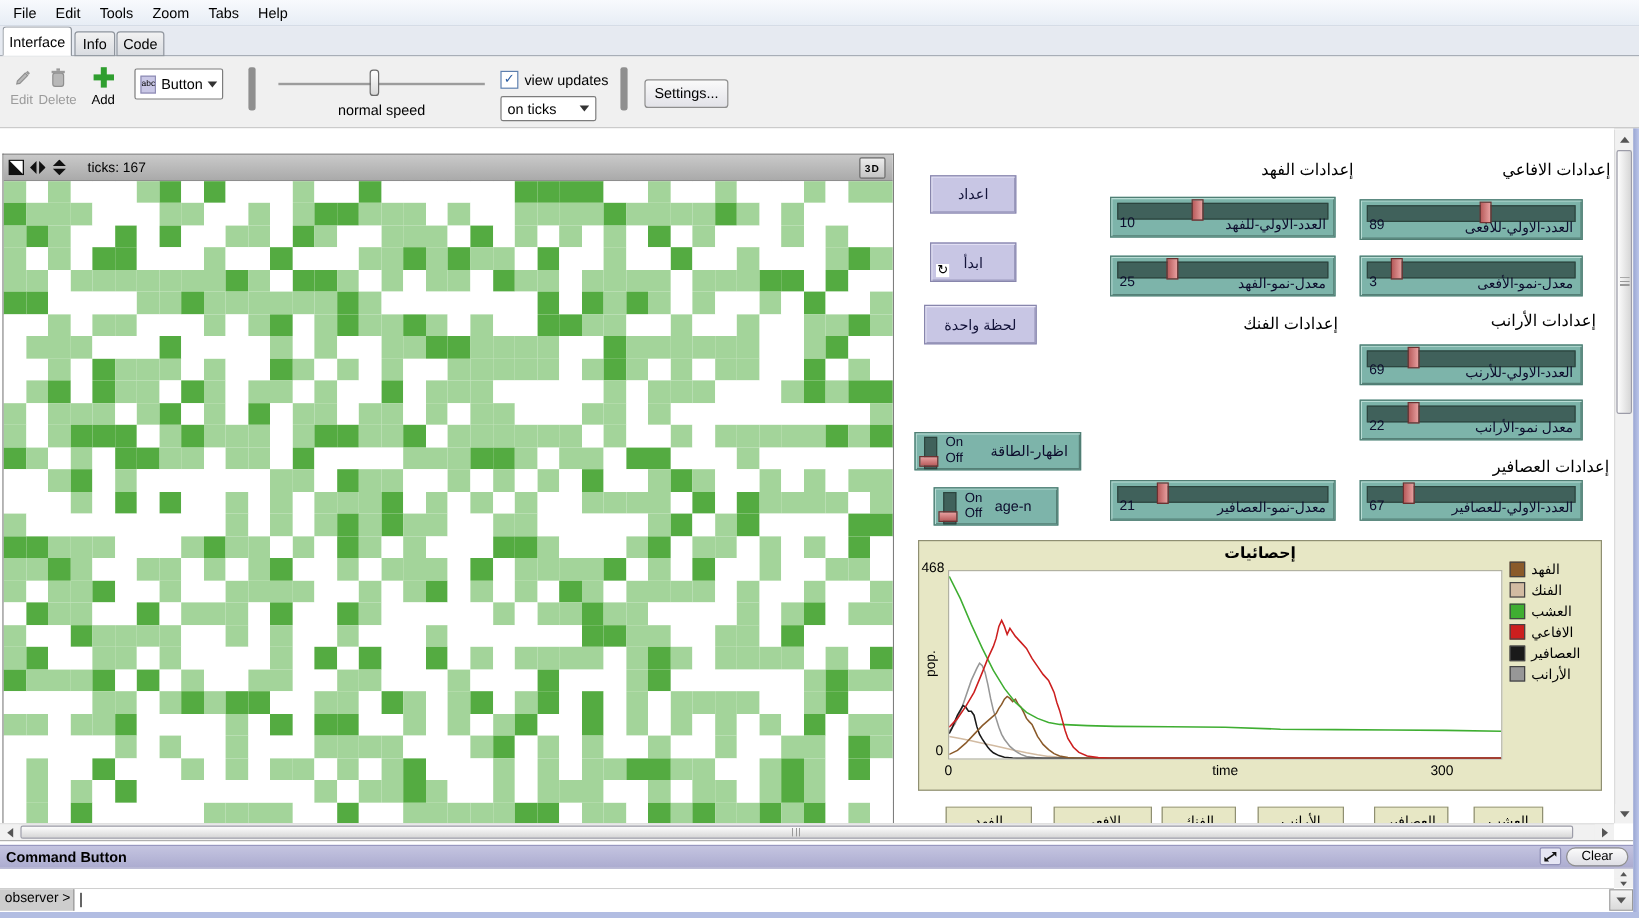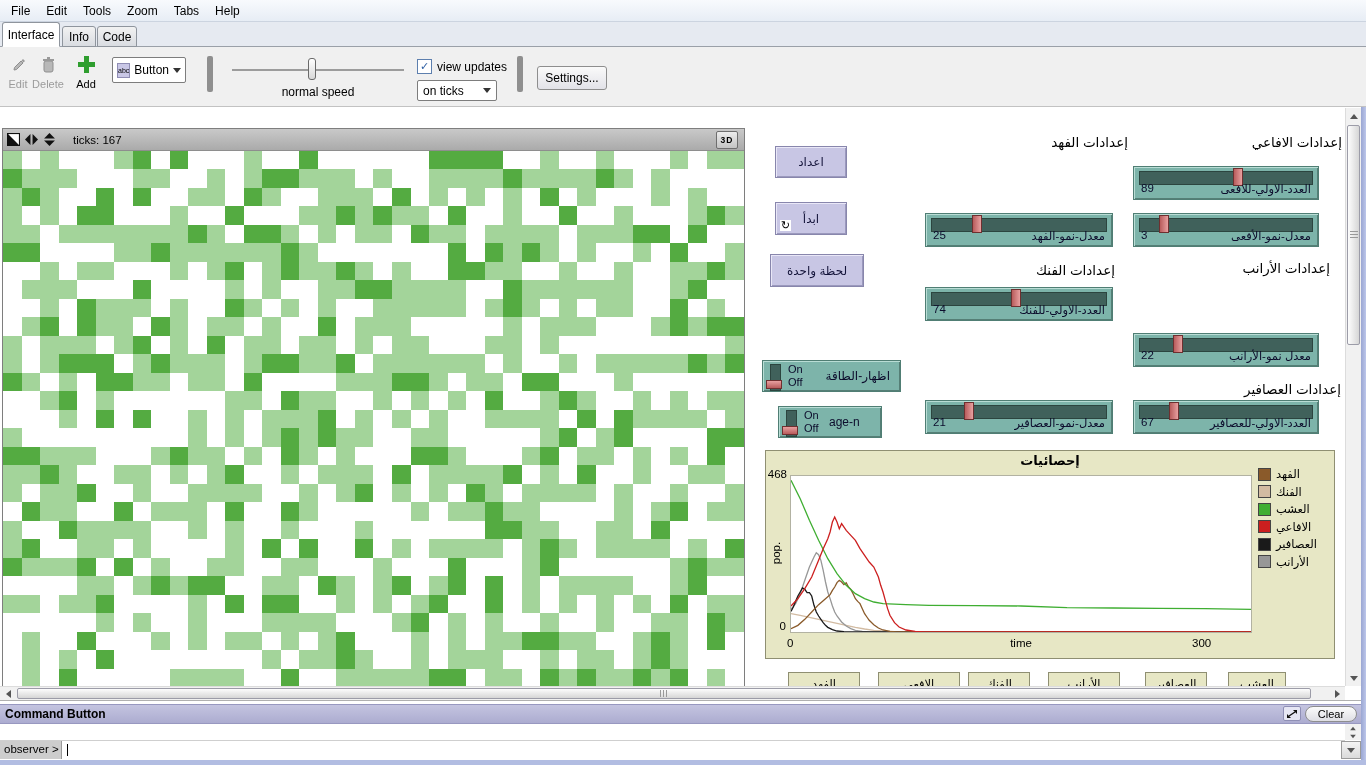--- a/index.html
+++ b/index.html
@@ -1433,20 +1433,29 @@
     <div class="sw-onoff"><span>On</span><br><span>Off</span></div>
     <span class="sw-name ltrpos">age-n</span>
   </div>
 
   <div class="sec-title" style="left:925px;top:134px;width:203px;">إعدادات الفهد</div>
   <div class="sec-title" style="left:1133px;top:134px;width:209px;">إعدادات الافاعي</div>
   <div class="sec-title" style="left:925px;top:262px;width:190px;">إعدادات الفنك</div>
   <div class="sec-title" style="left:1133px;top:260px;width:197px;">إعدادات الأرانب</div>
   <div class="sec-title" style="left:1133px;top:381px;width:208px;">إعدادات العصافير</div>
 
+  <div class="nl-slider nl-teal" style="left:925px;top:164px;width:188px;">
+    <div class="sl-channel">
+        <div class="sl-handle" style="left: calc(38% - 5px);"></div>
+      </div>
+    <div class="sl-row">
+        <span>10</span>
+        <span class="rtl">العدد-الاولي-للفهد</span>
+      </div>
+  </div>
   <div class="nl-slider nl-teal" style="left:925px;top:213px;width:188px;">
     <div class="sl-channel">
         <div class="sl-handle" style="left: calc(26% - 5px);"></div>
       </div>
     <div class="sl-row">
         <span>25</span>
         <span class="rtl">معدل-نمو-الفهد</span>
       </div>
   </div>
   <div class="nl-slider nl-teal" style="left:1133px;top:166px;width:186px;">
@@ -1460,27 +1469,27 @@
   </div>
   <div class="nl-slider nl-teal" style="left:1133px;top:213px;width:186px;">
     <div class="sl-channel">
         <div class="sl-handle" style="left: calc(14% - 5px);"></div>
       </div>
     <div class="sl-row">
         <span>3</span>
         <span class="rtl">معدل-نمو-الأفعى</span>
       </div>
   </div>
-  <div class="nl-slider nl-teal" style="left:925px;top:287px;width:188px;">
+  <div class="nl-slider nl-teal" style="left:1133px;top:287px;width:186px;">
     <div class="sl-channel">
-        <div class="sl-handle" style="left: calc(48% - 5px);"></div>
+        <div class="sl-handle" style="left: calc(22% - 5px);"></div>
       </div>
     <div class="sl-row">
-        <span>74</span>
-        <span class="rtl">العدد-الاولي-للفنك</span>
+        <span>69</span>
+        <span class="rtl">العدد-الاولي-للأرنب</span>
       </div>
   </div>
   <div class="nl-slider nl-teal" style="left:1133px;top:333px;width:186px;">
     <div class="sl-channel">
         <div class="sl-handle" style="left: calc(22% - 5px);"></div>
       </div>
     <div class="sl-row">
         <span>22</span>
         <span class="rtl">معدل نمو-الأرانب</span>
       </div>

